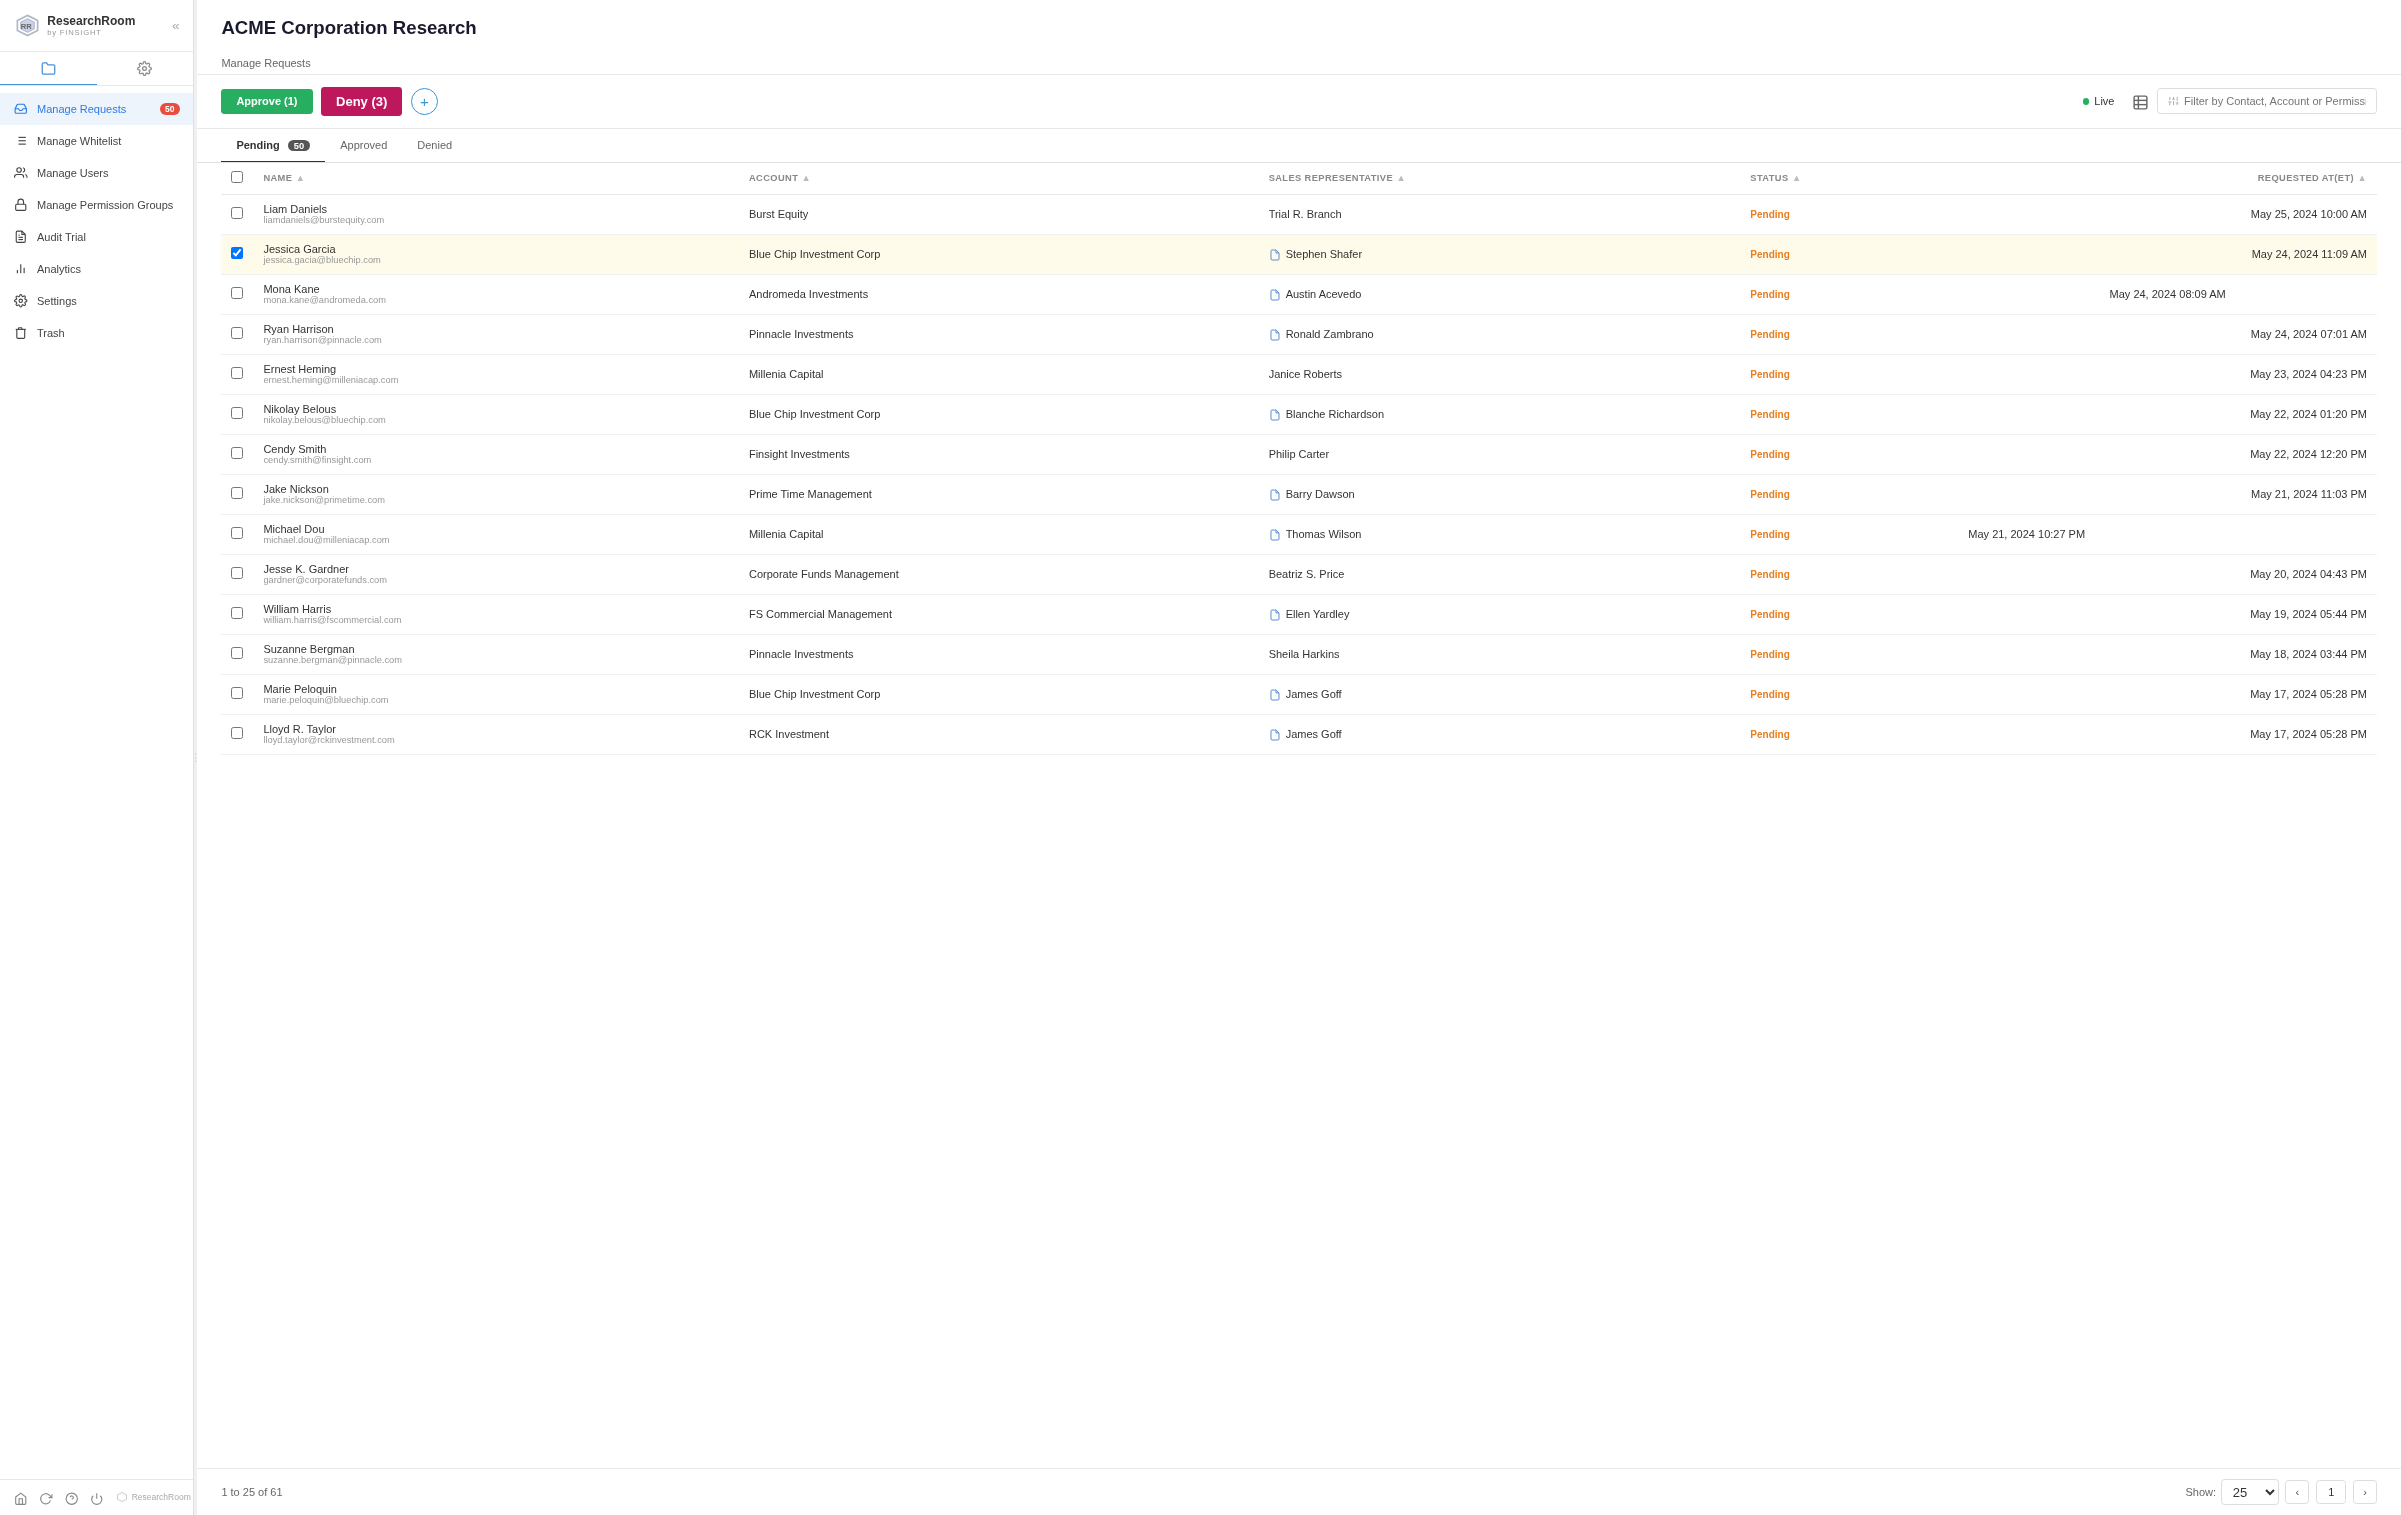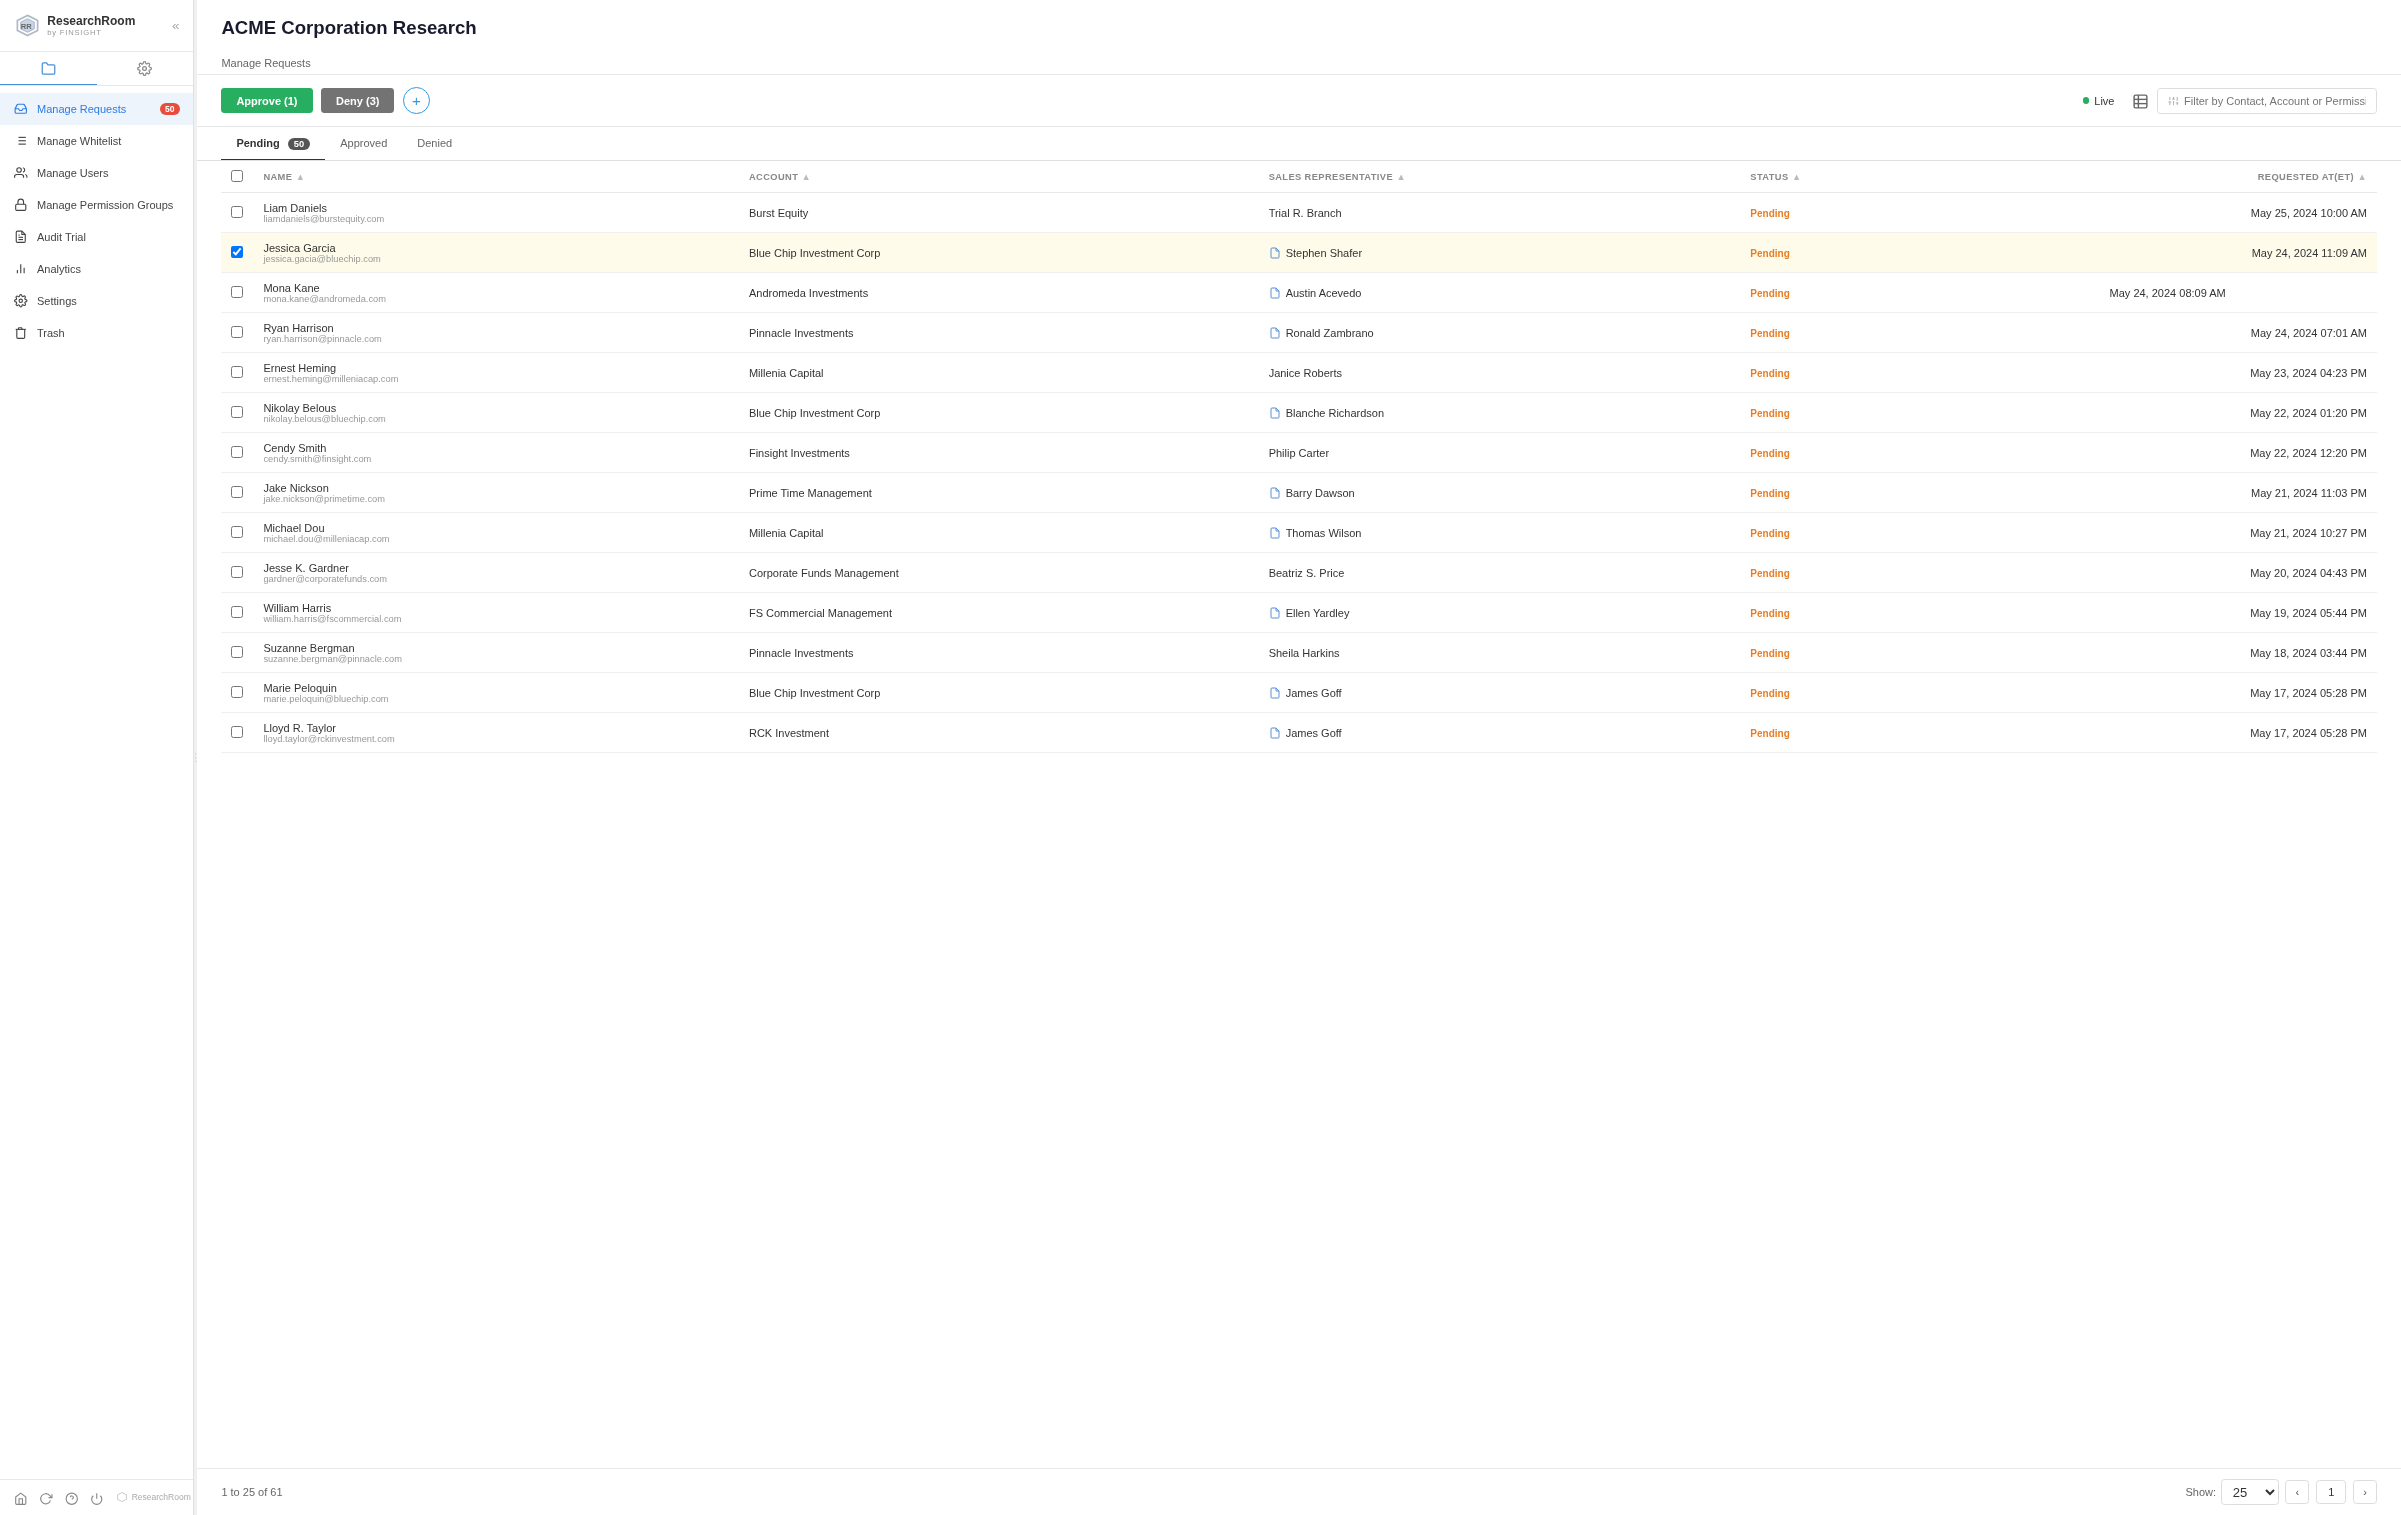--- a/index.html
+++ b/index.html
@@ -29,21 +29,21 @@
 
     
     .main { flex: 1; display: flex; flex-direction: column; overflow: hidden; background: #fff; }
     .main-header { padding: 17px 24px 5px; border-bottom: 0.8px solid #e8e8e8; }
     .main-title { font-size: 18.6px; font-weight: 700; color: #1a1a2e; margin-bottom: 18px; }
     .main-subtitle { font-size: 11px; color: #666; }
 
     
     .toolbar { display: flex; align-items: center; gap: 8.5px; padding: 12px 24px; border-bottom: 0.8px solid #e8e8e8; }
     .btn-approve { background: #27ae60; color: #fff; border: none; padding: 6.8px 15px; border-radius: 3.4px; cursor: pointer; font-size: 11px; font-weight: 600; }
-    .btn-deny { background: #737373; color: #fff; border: none; padding: 6.8px 15px; border-radius: 3.4px; cursor: pointer; font-size: 11px; font-weight: 600; }
+    .btn-deny { background: #be185d; color: #fff; border: none; padding: 6.8px 15px; border-radius: 3.4px; cursor: pointer; font-size: 13px; font-weight: 600; }
     .btn-add { background: #fff; border: 1.7px solid #3498db; color: #3498db; border-radius: 50%; width: 27px; height: 27px; display: flex; align-items: center; justify-content: center; cursor: pointer; font-size: 15px; font-weight: 300; }
     .toolbar-spacer { flex: 1; }
     .live-indicator { display: flex; align-items: center; gap: 5px; color: #333; font-size: 11px; }
     .live-dot { width: 6.8px; height: 6.8px; background: #27ae60; border-radius: 50%; }
     .export-btn { color: #666; cursor: pointer; font-size: 15px; margin-left: 8.5px; }
     .filter-input { border: 0.8px solid #ddd; border-radius: 3.4px; padding: 6px 10px; font-size: 11px; color: #999; width: 220px; display: flex; align-items: center; gap: 5px; background: #fff; }
     .filter-input input { border: none; outline: none; font-size: 11px; color: #666; width: 100%; background: transparent; }
 
     
     .content-tabs { display: flex; align-items: center; gap: 0; padding: 0 24px; border-bottom: 0.8px solid #e0e0e0; }
@@ -481,21 +481,21 @@
         <span class="rep-icon">
           <svg width="12" height="12" viewBox="0 0 24 24" fill="none" stroke="#5b8fd4" stroke-width="2">
                     <path d="M14 2H6a2 2 0 0 0-2 2v16a2 2 0 0 0 2 2h12a2 2 0 0 0 2-2V8z"></path>
                     <polyline points="14 2 14 8 20 8"></polyline>
                   </svg>
         </span>
         <span>Thomas Wilson</span>
       </div>
     </td>
     <td><span class="status-pending">Pending</span></td>
-    <td style="text-align:right">May 21, 2024 10:27 PM</td>
+    <td style="text-align:left">May 21, 2024 10:27 PM</td>
   </tr>
           <tr>
     <td class="checkbox-cell"><input type="checkbox" class="cb" style=""></td>
     <td>
       <div class="name-cell">
         <span class="name-primary">Jesse K. Gardner</span>
         <span class="name-email">gardner@corporatefunds.com</span>
       </div>
     </td>
     <td>Corporate Funds Management</td>

